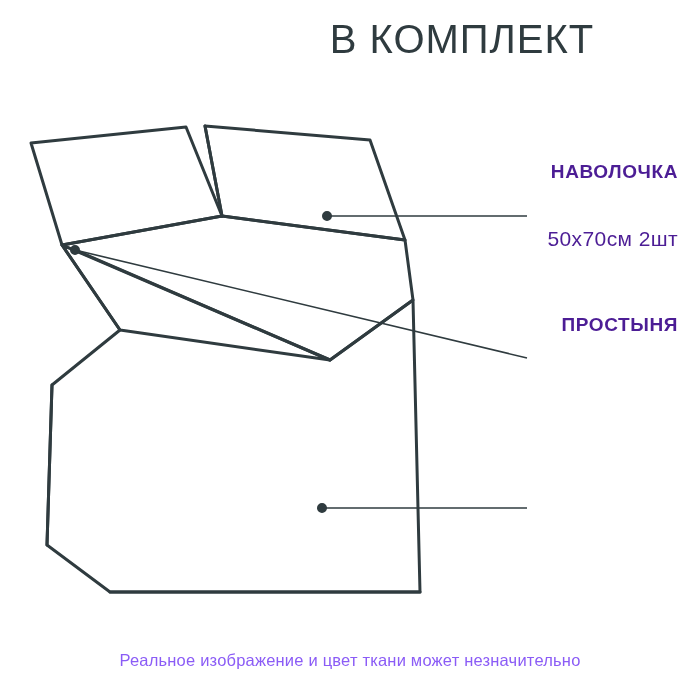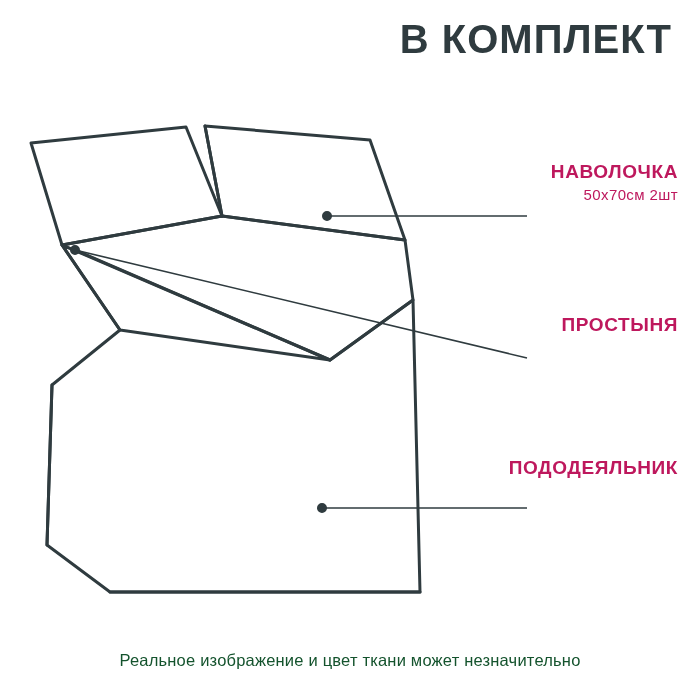--- a/index.html
+++ b/index.html
@@ -15,68 +15,69 @@
     width: 700px;
     height: 700px;
     background: #ffffff;
     overflow: hidden;
   }
   .title {
     position: absolute;
     right: 28px;
     top: 14px;
     width: 420px;
-    text-align: right;
+    text-align: center;
     color: #2f3b3f;
-    font-weight: bold;
+    font-weight: normal;
     font-size: 40px;
     line-height: 1.25;
     letter-spacing: 1px;
   }
   .title .line {
     display: block;
     white-space: nowrap;
   }
   .illustration {
     position: absolute;
     left: 0;
     top: 0;
     width: 700px;
     height: 700px;
   }
   .label {
     position: absolute;
     text-align: right;
-    color: #be185d;
+    color: #4c1d95;
     width: 300px;
   }
   .label .name {
     display: block;
     font-weight: bold;
     font-size: 19px;
     letter-spacing: 0.6px;
     line-height: 1.3;
   }
   .label .size {
     display: block;
-    font-size: 15px;
+    font-size: 21px;
     letter-spacing: 0.4px;
     line-height: 1.35;
+    margin-top: 40px;
   }
   #label-pillow { right: 22px; top: 160px; }
   #label-sheet  { right: 22px; top: 313px; }
   #label-duvet  { right: 22px; top: 456px; }
 
   .footnote {
     position: absolute;
     left: 0;
     right: 0;
     bottom: 26px;
     text-align: center;
-    color: #14532d;
+    color: #8b5cf6;
     font-size: 16.5px;
     line-height: 1.55;
     letter-spacing: 0.2px;
   }
   .footnote span { display: block; }
 </style>
 </head>
 <body>
 
 <div id="page">
@@ -119,20 +120,19 @@
   <div class="label" id="label-pillow">
     <span class="name">НАВОЛОЧКА</span>
     <span class="size">50х70см 2шт</span>
   </div>
 
   <div class="label" id="label-sheet">
     <span class="name">ПРОСТЫНЯ</span>
   </div>
 
   <div class="label" id="label-duvet">
-    <span class="name">ПОДОДЕЯЛЬНИК</span>
   </div>
 
   <div class="footnote">
     <span>Реальное изображение и цвет ткани может незначительно</span>
   </div>
 
 </div>
 
 </body></html>

